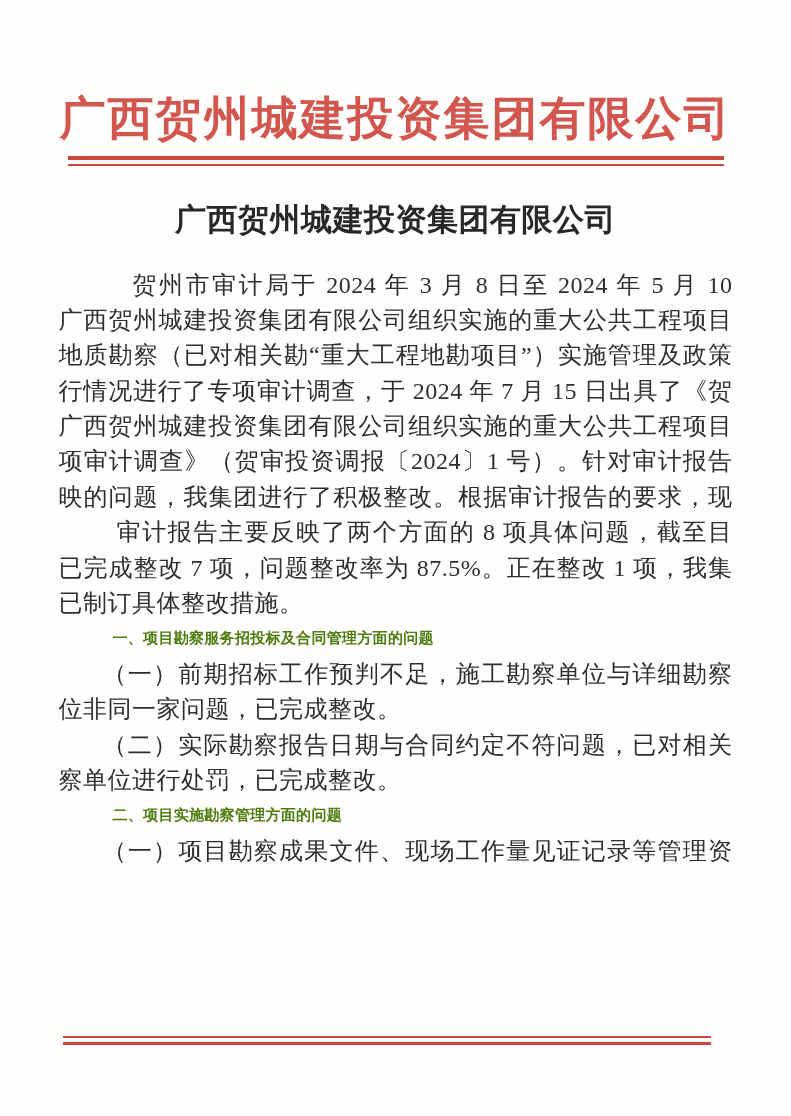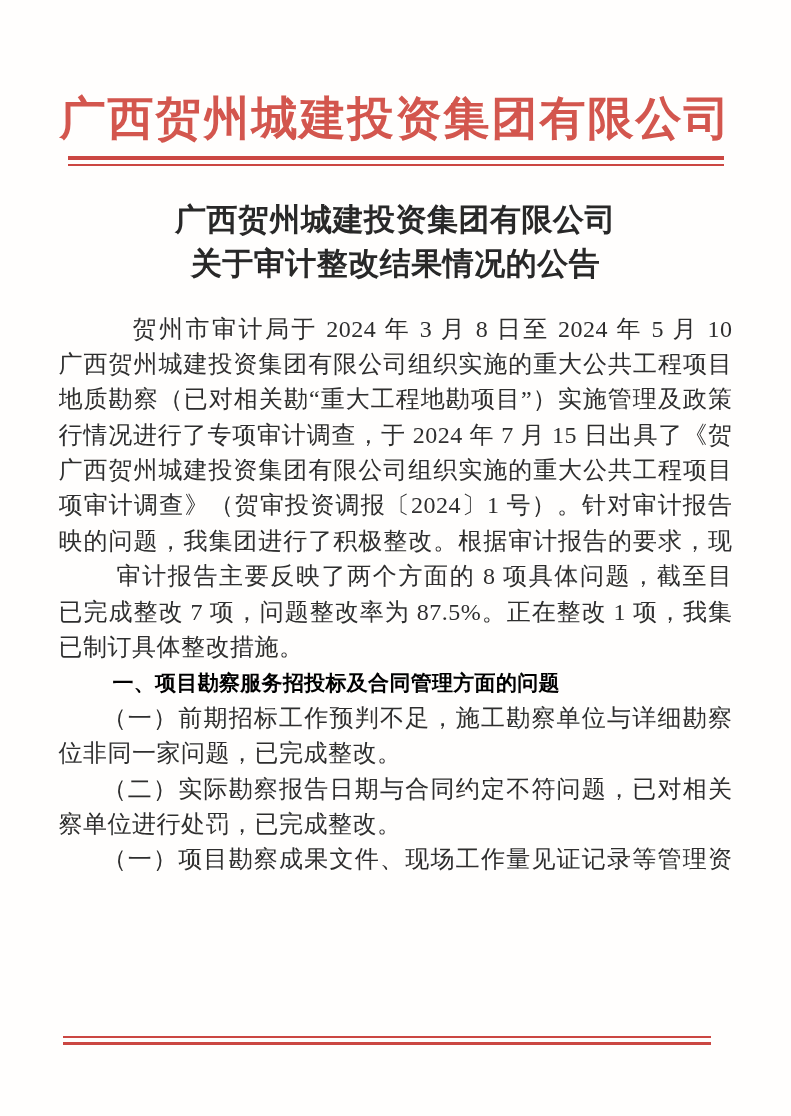--- a/index.html
+++ b/index.html
@@ -63,26 +63,26 @@
     white-space: normal;
     text-align: justify;
     text-align-last: justify;
     text-justify: inter-character;
     overflow: hidden;
   }
   .line.first { padding-left: 74px; }
   .line.hang  { padding-left: 58px; }
   .line.paren { padding-left: 44px; }
   .line.head {
-    font-family: Liberation Sans, sans-serif;
+    font-family: Liberation Serif, serif;
     font-weight: 700;
-    font-size: 21px;
+    font-size: 15px;
     letter-spacing: 0.3px;
     padding-left: 54px;
-    color: #000000;
+    color: #4d7c0f;
   }
   
   .footer-rules {
     position: absolute;
     left: 63px;
     top: 1036px;
     width: 648px;
   }
   .footer-rules .rule { width: 648px; margin: 0; }
   .footer-rules .rule-thin  { margin-top: 0; }
@@ -93,39 +93,39 @@
 
 <div class="page">
 
   <div class="letterhead">广西贺州城建投资集团有限公司</div>
 
   <div class="rule rule-thick"></div>
   <div class="rule rule-thin"></div>
 
   <div class="doc-title">
     <div>广西贺州城建投资集团有限公司</div>
-    <div>关于审计整改结果情况的公告</div>
   </div>
 
   <div class="body-text">
       <div class="line full first">贺州市审计局于 2024 年 3 月 8 日至 2024 年 5 月 10 日，对</div>
       <div class="line full">广西贺州城建投资集团有限公司组织实施的重大公共工程项目</div>
       <div class="line full">地质勘察（已对相关勘“重大工程地勘项目”）实施管理及政策执</div>
       <div class="line full">行情况进行了专项审计调查，于 2024 年 7 月 15 日出具了《贺州</div>
       <div class="line full">广西贺州城建投资集团有限公司组织实施的重大公共工程项目</div>
       <div class="line full">项审计调查》（贺审投资调报〔2024〕1 号）。针对审计报告中反</div>
       <div class="line full">映的问题，我集团进行了积极整改。根据审计报告的要求，现将</div>
       <div class="line full hang">审计报告主要反映了两个方面的 8 项具体问题，截至目前，</div>
       <div class="line full">已完成整改 7 项，问题整改率为 87.5%。正在整改 1 项，我集团</div>
       <div class="line plain">已制订具体整改措施。</div>
       <div class="line head">一、项目勘察服务招投标及合同管理方面的问题</div>
       <div class="line full paren">（一）前期招标工作预判不足，施工勘察单位与详细勘察单</div>
       <div class="line plain">位非同一家问题，已完成整改。</div>
       <div class="line full paren">（二）实际勘察报告日期与合同约定不符问题，已对相关勘</div>
       <div class="line plain">察单位进行处罚，已完成整改。</div>
+      <div class="line head">二、项目实施勘察管理方面的问题</div>
       <div class="line full paren">（一）项目勘察成果文件、现场工作量见证记录等管理资料</div>
     </div>
 
   <div class="footer-rules">
     <div class="rule rule-thin"></div>
     <div class="rule rule-thick"></div>
   </div>
 
 </div>
 

